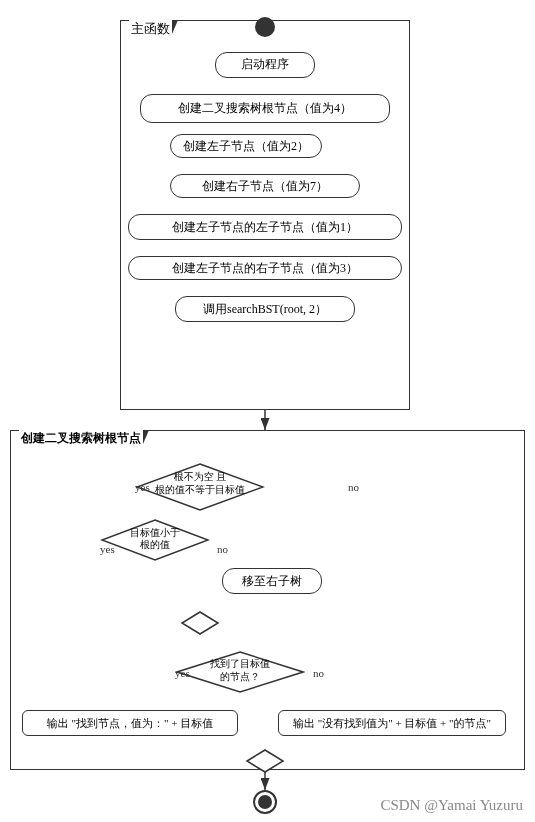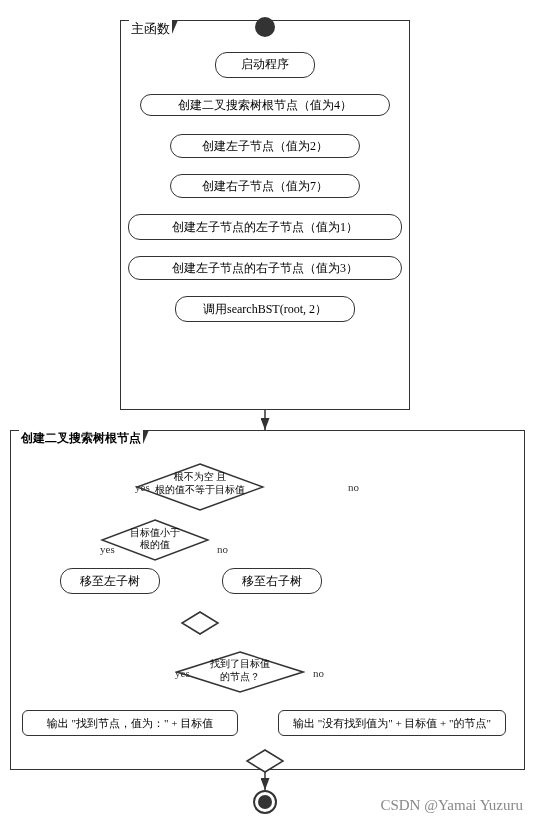--- a/index.html
+++ b/index.html
@@ -208,25 +208,25 @@
   <div class="main-func-box">
     <span class="main-func-label">主函数</span>
   </div>
 
   <div class="start-circle" style="left:255px; top:17px;"></div>
 
   <div class="process-box" style="left:215px; top:52px; width:100px; height:26px;align-items:flex-end;">
     <span>启动程序</span>
   </div>
 
-  <div class="process-box" style="left:140px; top:94px; width:250px; height:22px;">
+  <div class="process-box" style="left:140px; top:94px; width:250px; height:29px;">
     <span>创建二叉搜索树根节点（值为4）</span>
   </div>
 
-  <div class="process-box" style="left:170px; top:134px; width:190px; height:24px;">
+  <div class="process-box" style="left:170px; top:134px; width:152px; height:24px;">
     <span>创建左子节点（值为2）</span>
   </div>
 
   <div class="process-box" style="left:170px; top:174px; width:190px; height:24px;">
     <span>创建右子节点（值为7）</span>
   </div>
 
   <div class="process-box" style="left:128px; top:214px; width:274px; height:26px;">
     <span>创建左子节点的左子节点（值为1）</span>
   </div>
@@ -259,23 +259,20 @@
     <svg width="110" height="44" viewBox="0 0 110 44">
       <polygon points="55,2 108,22 55,42 2,22" fill="white" stroke="#333" stroke-width="1.5"></polygon>
       <text x="55" y="18" text-anchor="middle" font-size="10" font-family="SimSun,serif">目标值小于</text>
       <text x="55" y="30" text-anchor="middle" font-size="10" font-family="SimSun,serif">根的值</text>
     </svg>
   </div>
 
   <div class="yn-label" style="left:100px; top:543px;">yes</div>
   <div class="yn-label" style="left:217px; top:543px;">no</div>
 
-  <div class="process-box" style="left:60px; top:568px; width:100px; height:26px;">
-    <span>移至左子树</span>
-  </div>
 
   <div class="process-box" style="left:222px; top:568px; width:100px; height:26px;">
     <span>移至右子树</span>
   </div>
 
   <div style="position:absolute; left:180px; top:610px; width:40px; height:26px;">
     <svg width="40" height="26" viewBox="0 0 40 26">
       <polygon points="20,2 38,13 20,24 2,13" fill="white" stroke="#333" stroke-width="1.5"></polygon>
     </svg>
   </div>

